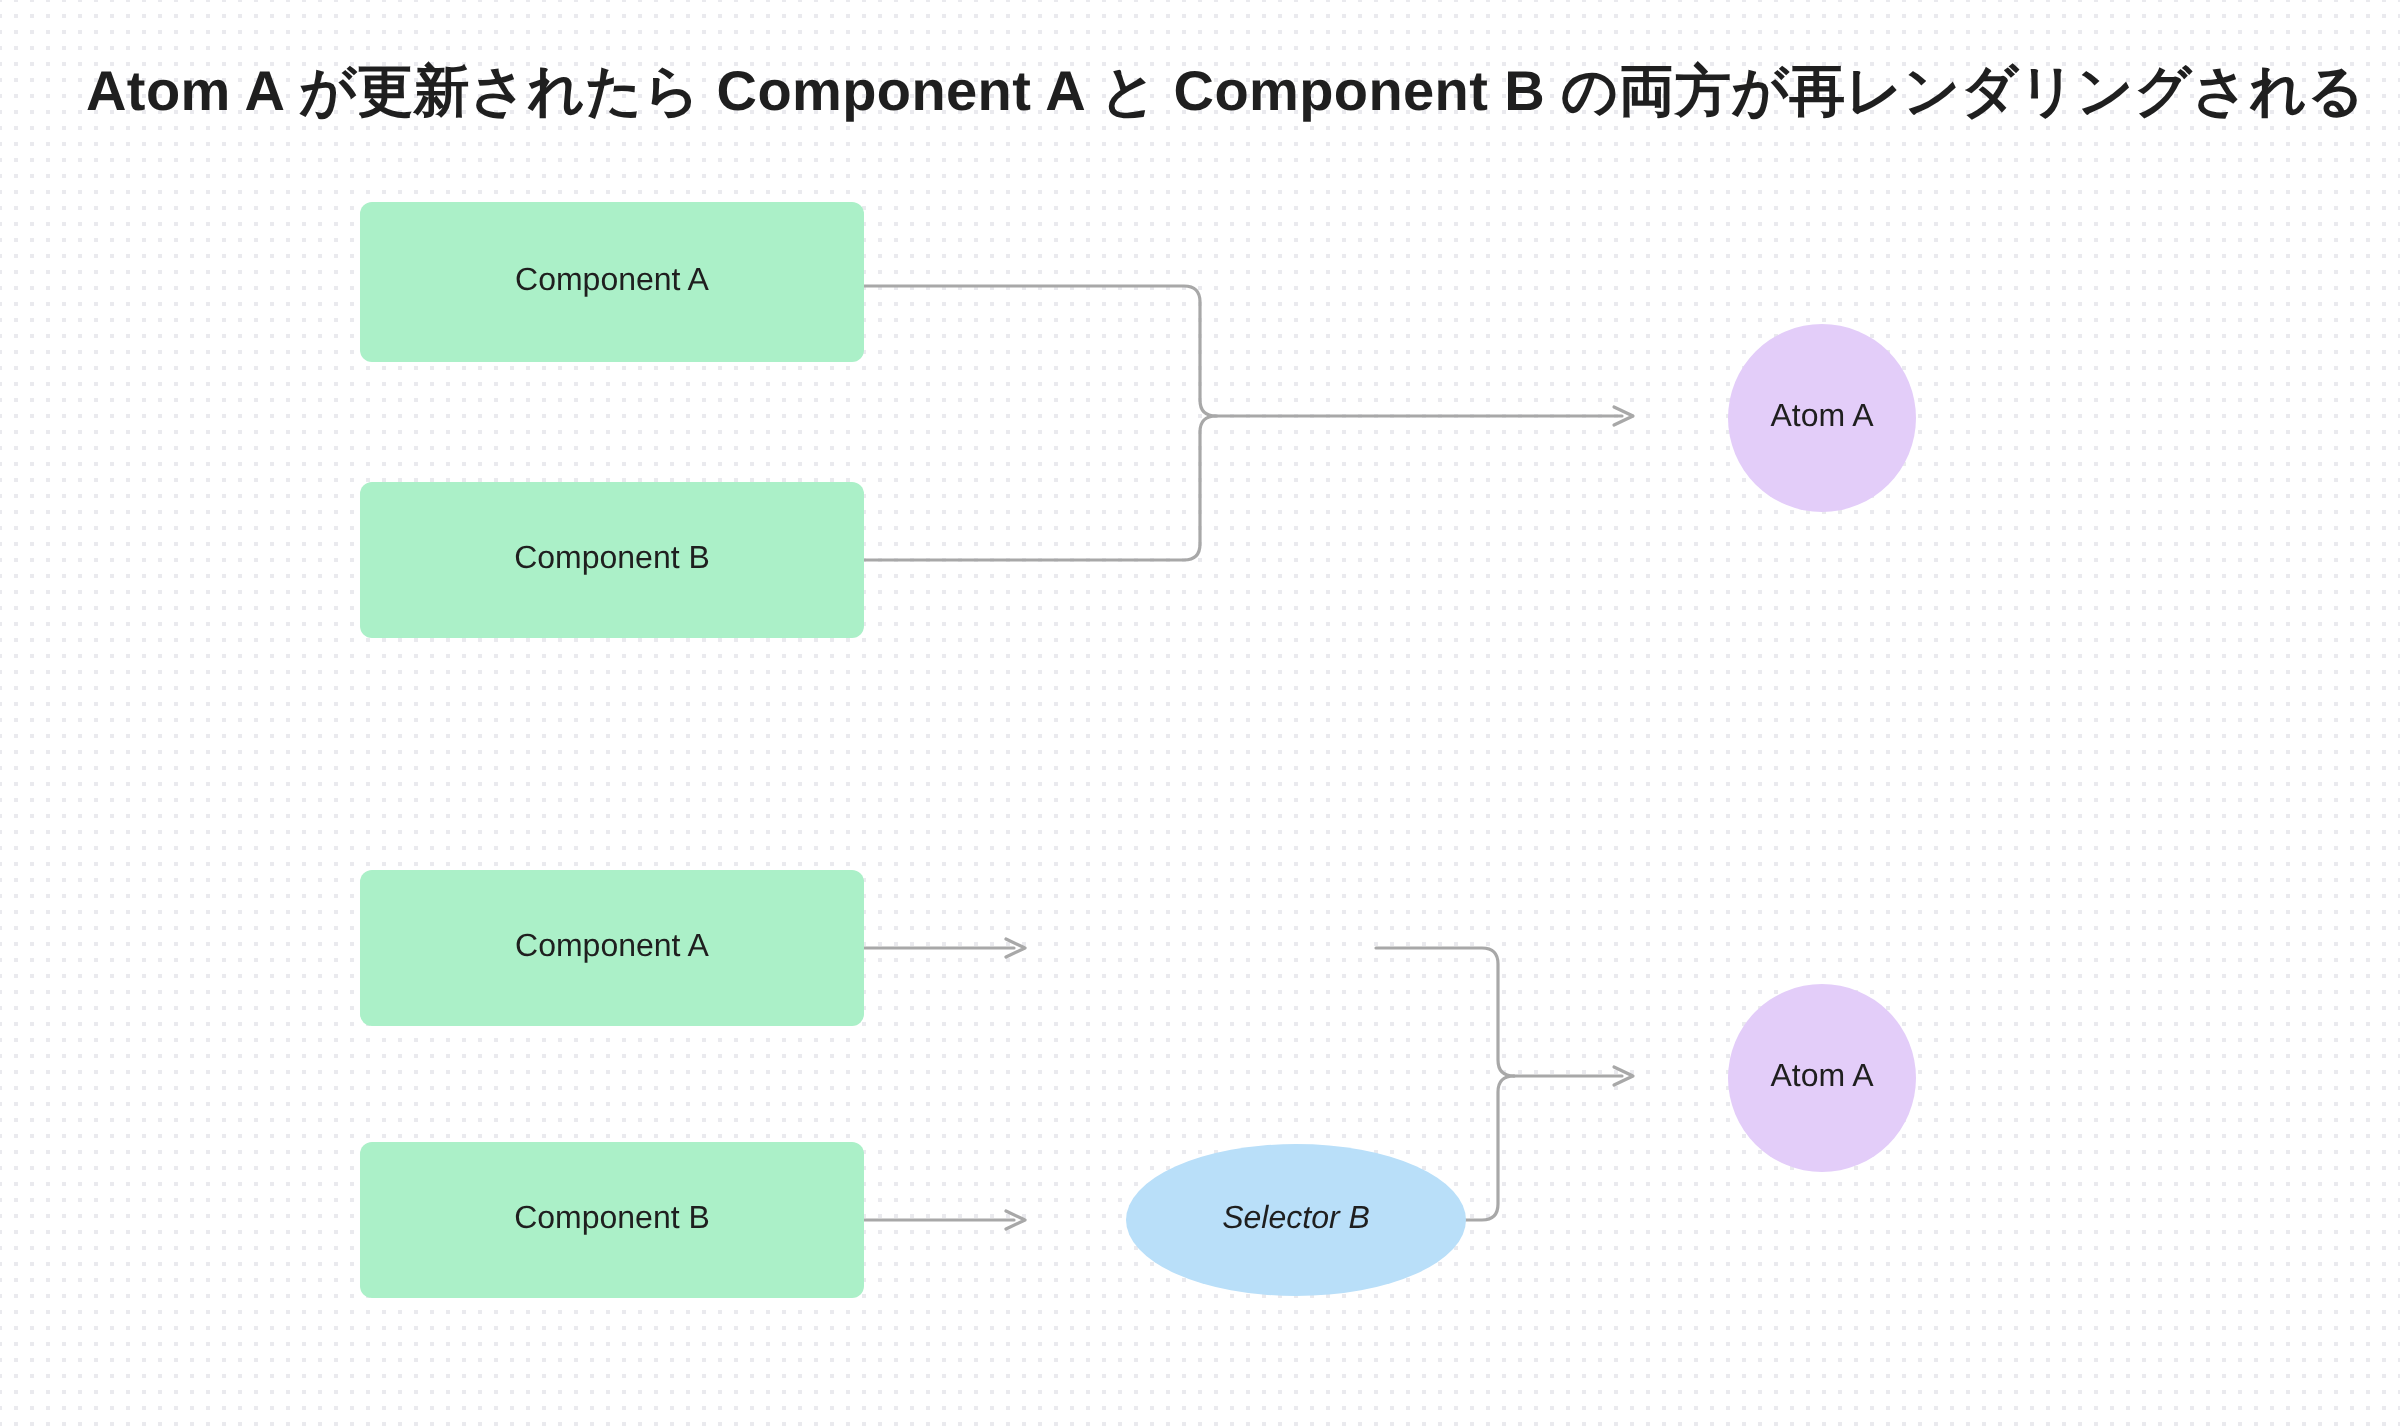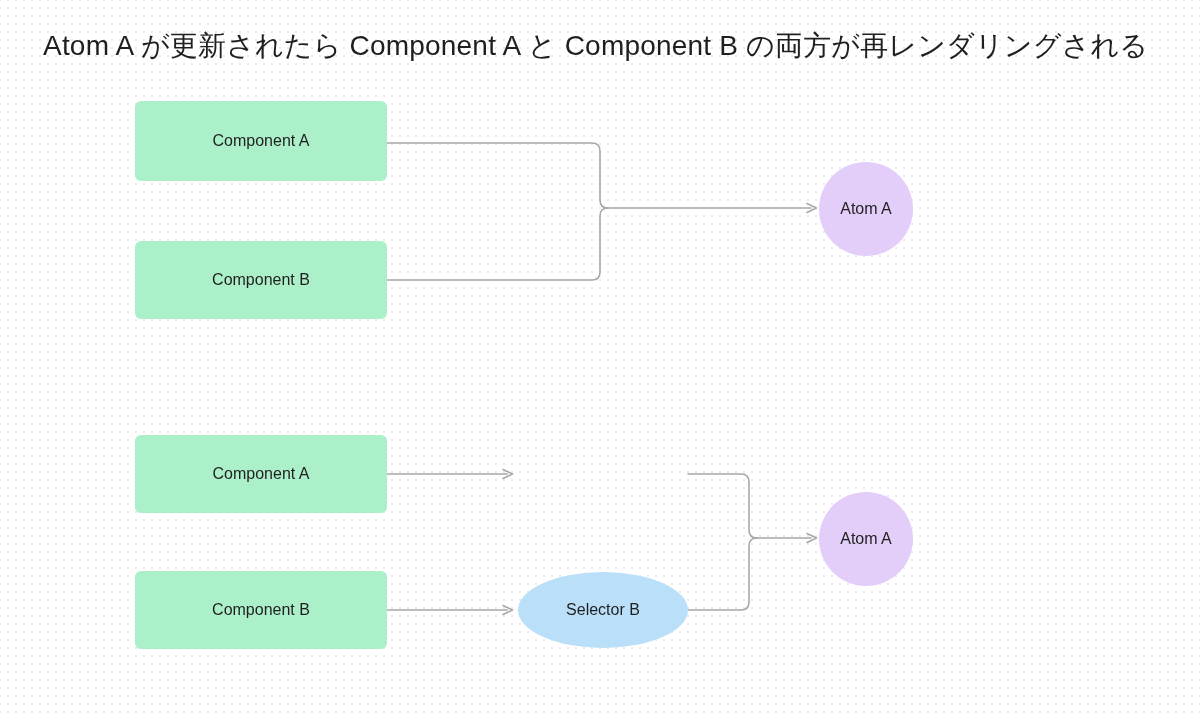--- a/index.html
+++ b/index.html
@@ -24,35 +24,36 @@
     background-color: var(--background);
     background-image: radial-gradient(circle, var(--dot-grid) 1.1px, transparent 1.1px);
     background-size: 8px 8px;
     background-position: 4px 4px;
   }
   .title {
     position: absolute;
     left: 43px;
     top: 27px;
     font-size: 28px;
-    font-weight: 400;
+    font-weight: 700;
     color: var(--text);
     white-space: nowrap;
     letter-spacing: 0.2px;
     text-align: center;
   }
   .node {
     position: absolute;
     display: flex;
     align-items: center;
     justify-content: center;
     font-size: 16px;
     font-weight: 500;
     color: var(--text);
     text-align: center;
+    margin-left: 45px;
   }
   .node.rect {
     background: var(--component-fill);
     border-radius: 6px;
   }
   .node.ellipse {
     background: var(--selector-fill);
     border-radius: 50%;
   }
   .node.circle {
@@ -75,21 +76,21 @@
     stroke-linejoin: round;
   }
   
   .rect-top-a  { left: 135px; top: 101px; width: 252px; height: 80px; }
   .rect-top-b  { left: 135px; top: 241px; width: 252px; height: 78px; }
   .circle-top  { left: 819px; top: 162px; width: 94px;  height: 94px; }
   
   .rect-bot-a  { left: 135px; top: 435px; width: 252px; height: 78px; }
   .rect-bot-b  { left: 135px; top: 571px; width: 252px; height: 78px; }
   .ellipse-a   { left: 518px; top: 436px; width: 170px; height: 76px; }
-  .ellipse-b   { left: 518px; top: 572px; width: 170px; height: 76px; }
+  .ellipse-b   { left: 518px; top: 572px; width: 170px; height: 76px; font-style: italic; }
   .circle-bot  { left: 819px; top: 492px; width: 94px;  height: 94px; }
 </style>
 </head>
 <body>
 
 <div class="canvas">
 
   <div class="title">Atom A が更新されたら Component A と Component B の両方が再レンダリングされる</div>
 
   <svg class="connector-layer" viewBox="0 0 1200 713">

